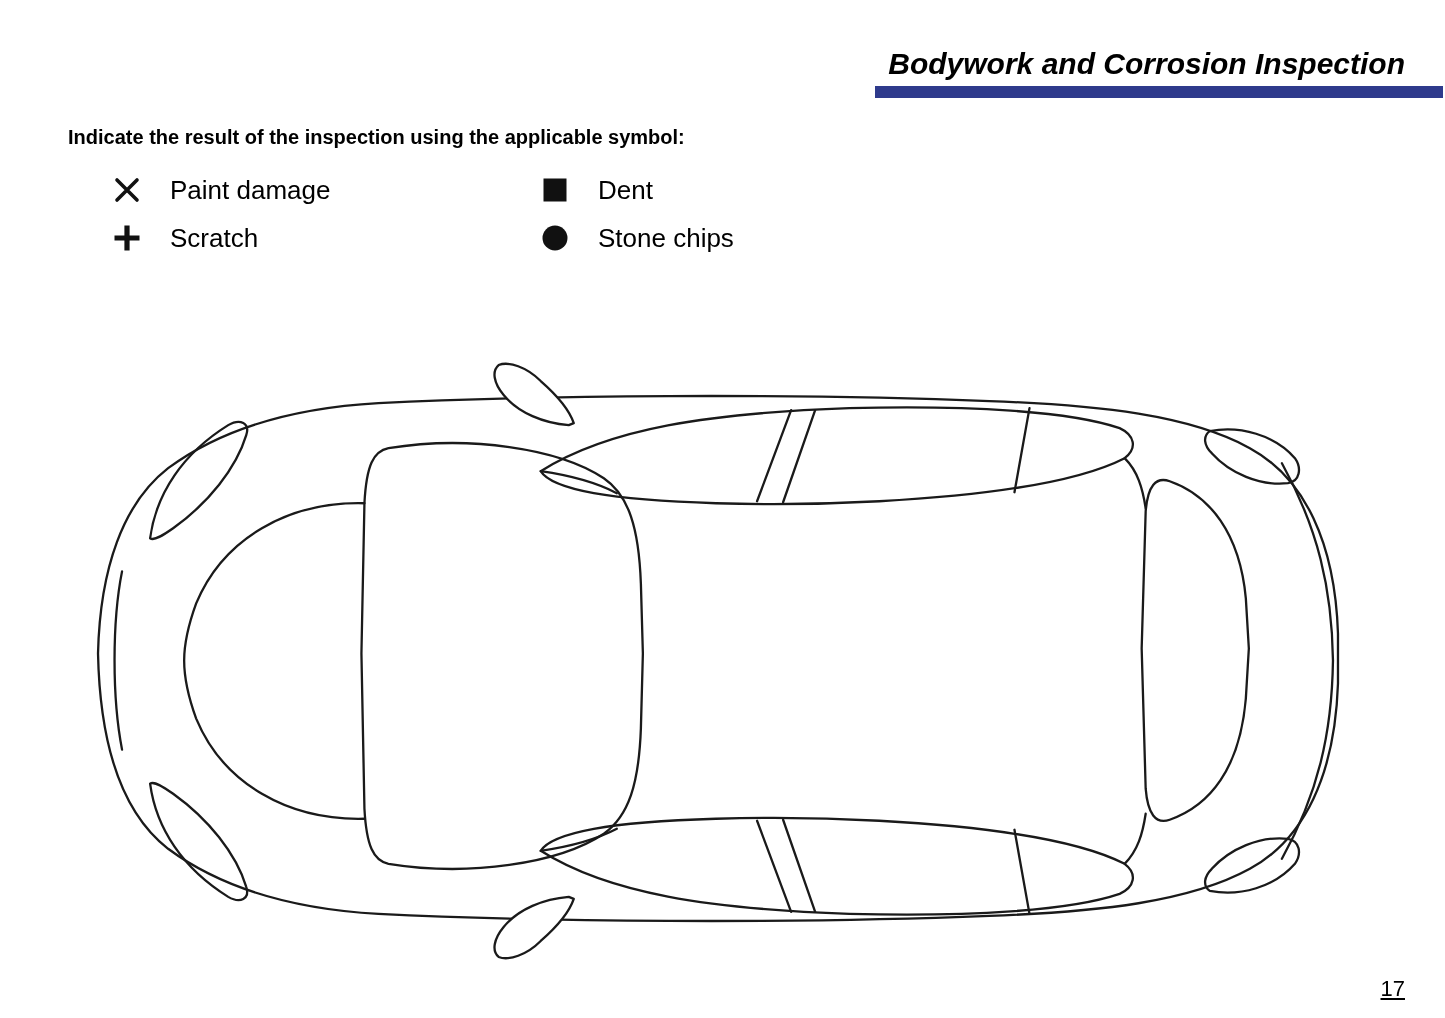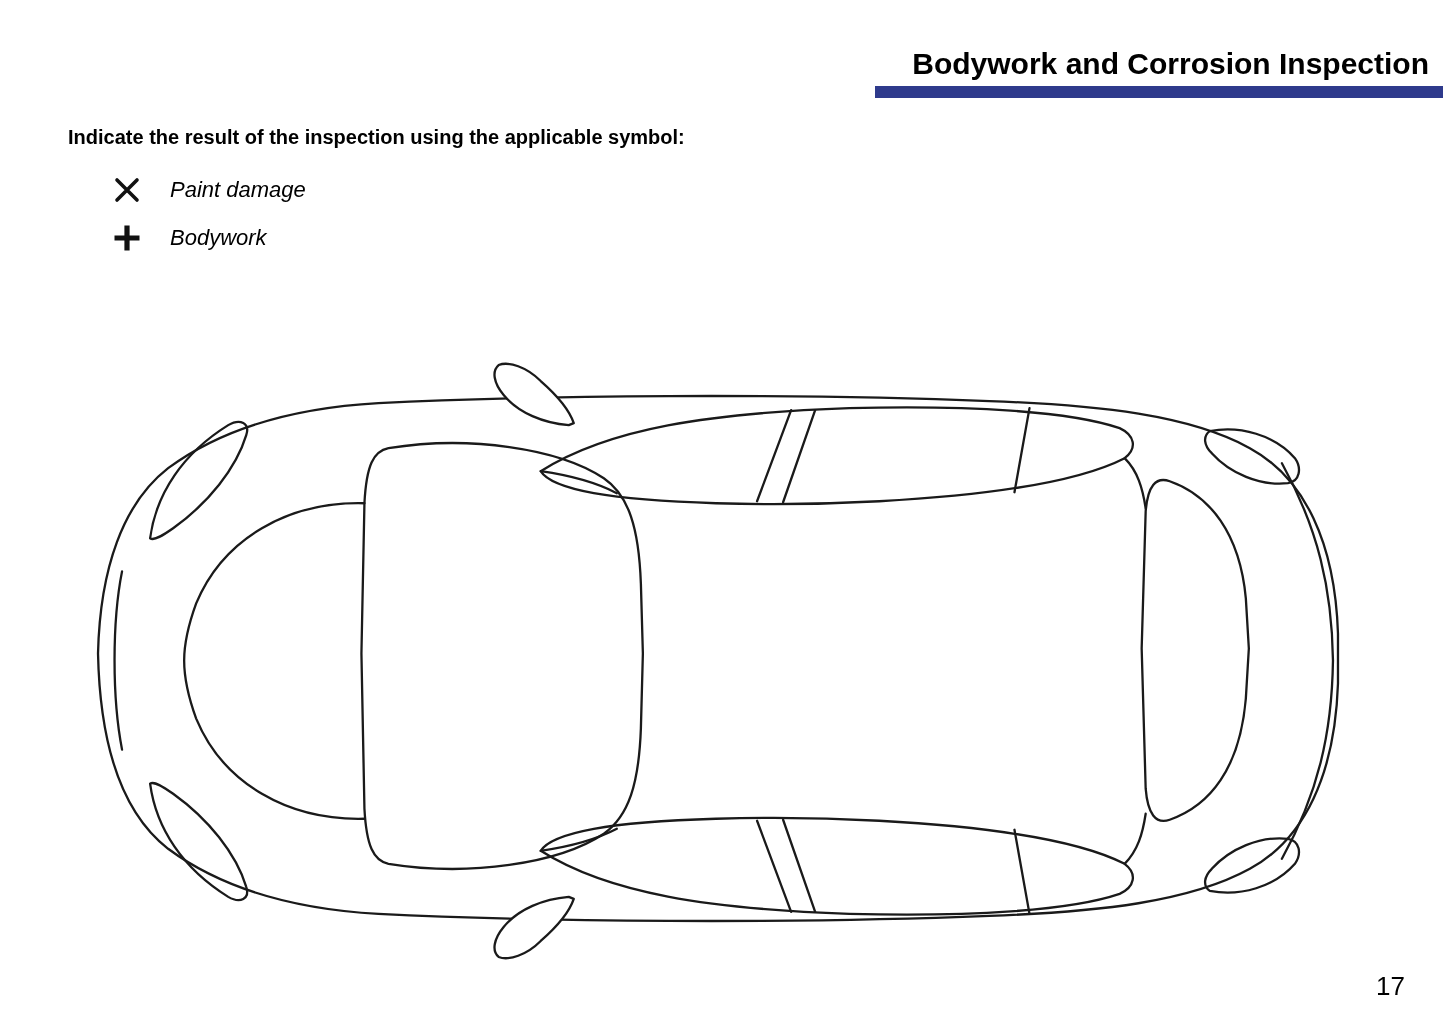--- a/index.html
+++ b/index.html
@@ -10,25 +10,26 @@
     height: 1018px;
     background: #ffffff;
     font-family: "Liberation Sans", sans-serif;
     color: #000;
     overflow: hidden;
     margin: 0 auto;
   }
   .header-title {
     position: absolute;
     top: 47px;
-    right: 16px;
+    right: 40px;
     font-size: 30px;
     font-weight: bold;
     letter-spacing: 0;
     white-space: nowrap;
+    font-style: italic;
   }
   .header-bar {
     position: absolute;
     top: 86px;
     left: 875px;
     right: 2px;
     height: 12px;
     background: #2e3a8c;
   }
   .instruction {
@@ -50,34 +51,35 @@
   .legend-row {
     display: flex;
     align-items: center;
     height: 48px;
   }
   .sym {
     width: 58px;
     display: flex;
     align-items: center;
   }
-  .lbl { font-size: 22px; white-space: nowrap; font-style: italic; }
+  .lbl { font-size: 26px; white-space: nowrap; }
   .car-wrap {
     position: absolute;
     left: 88px;
     top: 352px;
     width: 1262px;
     height: 618px;
   }
   .car-svg { width: 100%; height: 100%; display: block; }
   .page-number {
     position: absolute;
     right: 40px;
     bottom: 16px;
-    font-size: 26px;
+    font-size: 22px;
+    text-decoration: underline;
   }
 </style>
 </head>
 <body>
 
 <div class="page">
 
   <div class="header-title">Bodywork and Corrosion Inspection</div>
   <div class="header-bar" style="background-color: rgb(46, 58, 140);"></div>
 
@@ -92,21 +94,39 @@
           </svg>
         </span>
         <span class="lbl">Paint damage</span>
       </div>
       <div class="legend-row">
         <span class="sym">
           <svg width="30" height="30" viewBox="0 0 30 30">
             <path d="M15 2.5 V27.5 M2.5 15 H27.5" stroke="#111" stroke-width="5.2" fill="none"></path>
           </svg>
         </span>
-        <span class="lbl">Bodywork</span>
+        <span class="lbl">Scratch</span>
+      </div>
+    </div>
+    <div class="legend-col">
+      <div class="legend-row">
+        <span class="sym">
+          <svg width="30" height="30" viewBox="0 0 30 30">
+            <rect x="3.5" y="3.5" width="23" height="23" fill="#111"></rect>
+          </svg>
+        </span>
+        <span class="lbl">Dent</span>
+      </div>
+      <div class="legend-row">
+        <span class="sym">
+          <svg width="30" height="30" viewBox="0 0 30 30">
+            <circle cx="15" cy="15" r="12.5" fill="#111"></circle>
+          </svg>
+        </span>
+        <span class="lbl">Stone chips</span>
       </div>
     </div>
   </div>
 
   <div class="car-wrap">
     <svg class="car-svg" viewBox="0 0 1260 615" preserveAspectRatio="xMidYMid meet">
       <g fill="none" stroke="#1a1a1a" stroke-width="2.3" stroke-linecap="round" stroke-linejoin="round">
 
         <path d="M 10 300
           C 12 215, 35 150, 80 115

